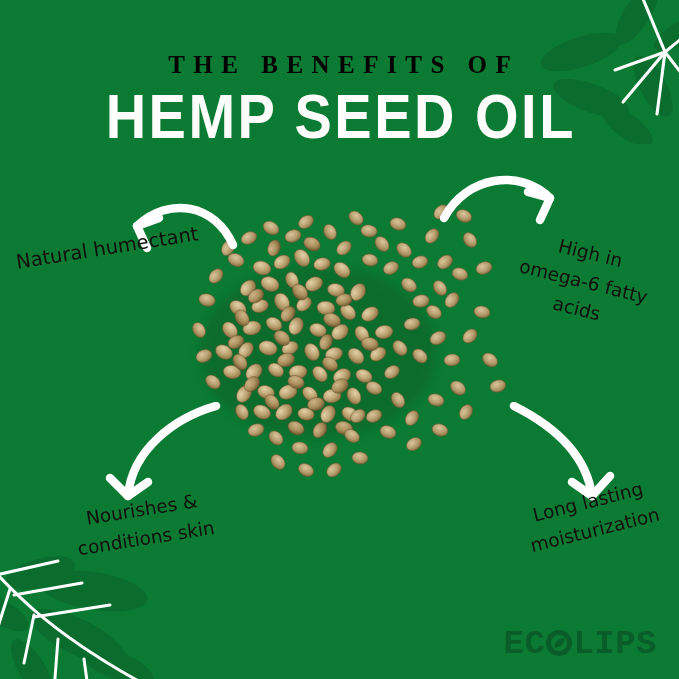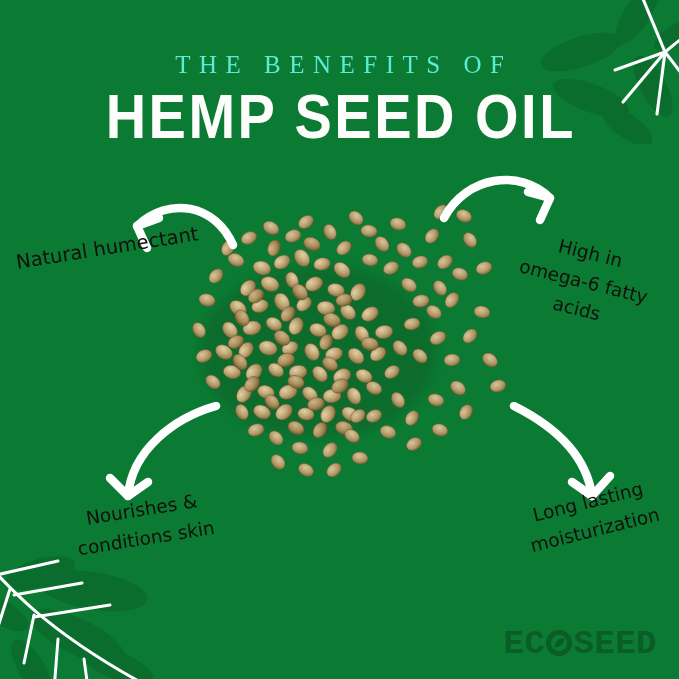--- a/index.html
+++ b/index.html
@@ -41,23 +41,23 @@
   #heading-block {
     position: absolute;
     top: 52px;
     left: 0;
     width: 679px;
     text-align: center;
     z-index: 6;
   }
   #eyebrow-title {
     font-family: "Liberation Serif", serif;
-    color: #5eead4;
+    color: #000000;
     font-size: 25px;
-    font-weight: 400;
+    font-weight: 700;
     letter-spacing: 8.5px;
     line-height: 1;
     text-indent: 8.5px;
     text-align: center;
   }
   #main-title {
     margin-top: 12px;
     font-family: "Liberation Sans", sans-serif;
     color: #fdfdfb;
     font-size: 56px;
@@ -420,17 +420,17 @@
   <div id="callout-nourishes" class="callout">Nourishes &amp;
 conditions skin</div>
   <div id="callout-moisturization" class="callout">Long lasting
 moisturization</div>
 
   <div id="brand-logo">
     <div id="brand-logo-text">
       <span class="logo-part">EC</span><span id="logo-leaf-o"><svg viewBox="0 0 26 26" width="26" height="26">
             <circle cx="13" cy="13" r="10.5" fill="none" stroke="#0a5d28" stroke-width="5"></circle>
             <path d="M8.5 17.5 C 9 10, 14 7.5, 18.5 8 C 18.5 13.5, 14.5 17.8, 8.5 17.5 Z" fill="#0a5d28"></path>
-          </svg></span><span class="logo-part">SEED</span>
+          </svg></span><span class="logo-part">LIPS</span>
     </div>
   </div>
 
 </div>
 
 </body></html>

